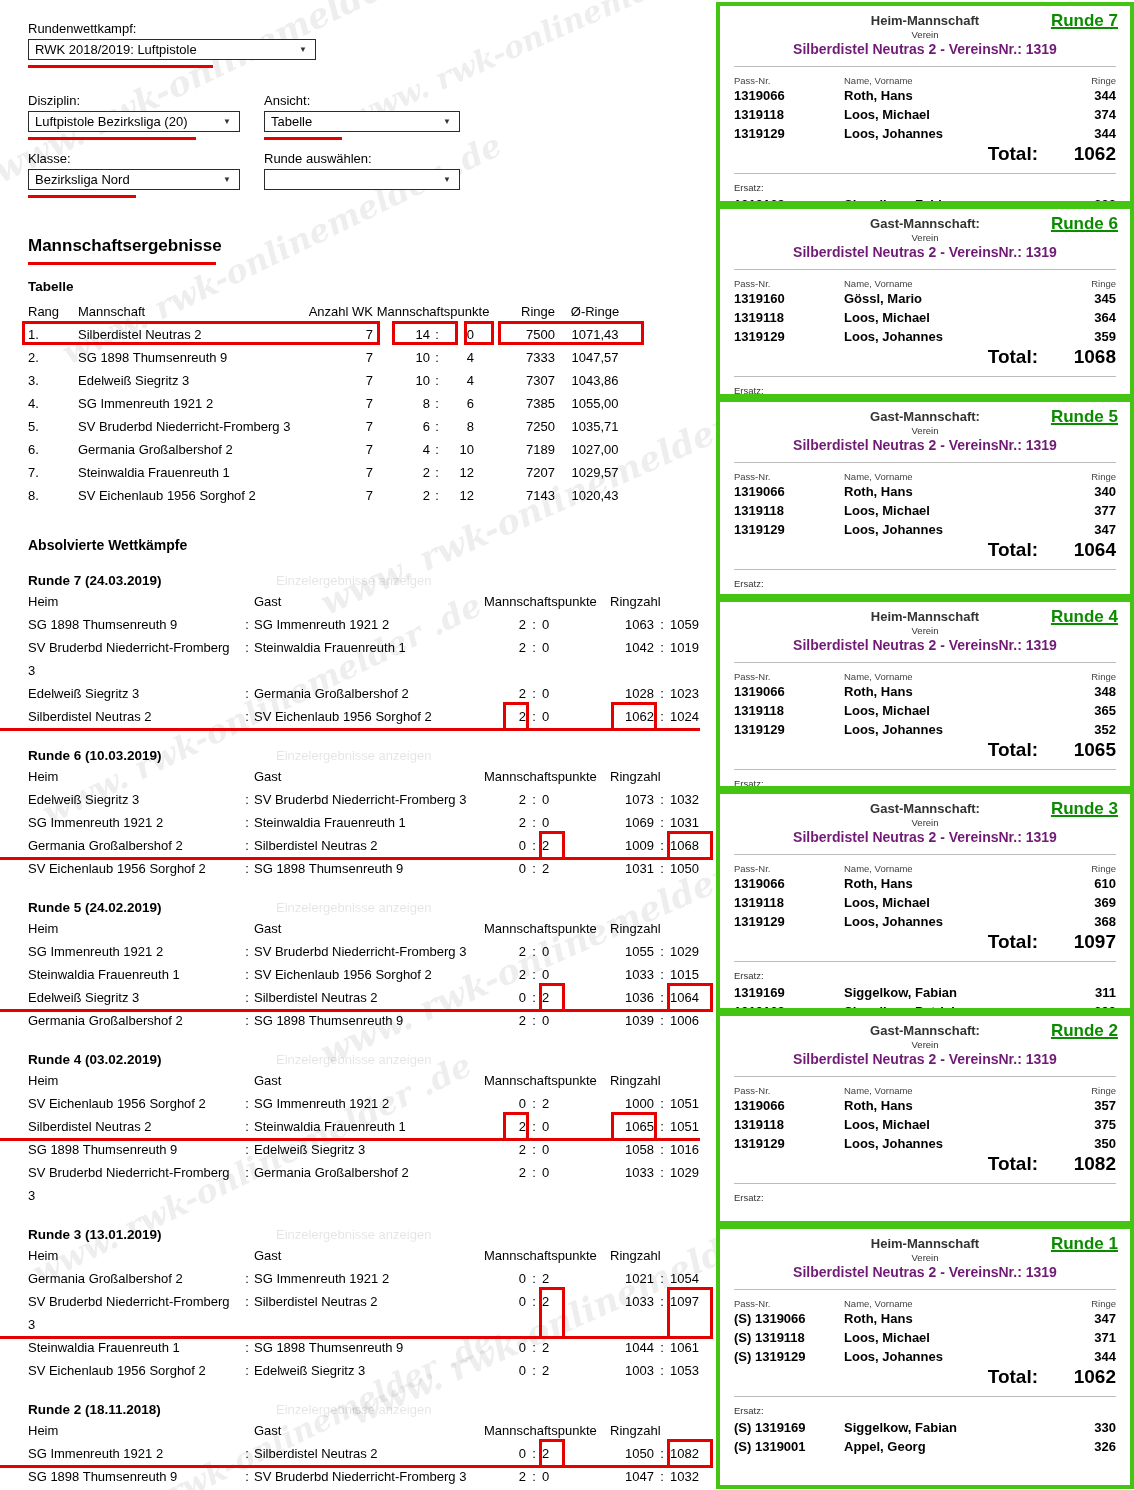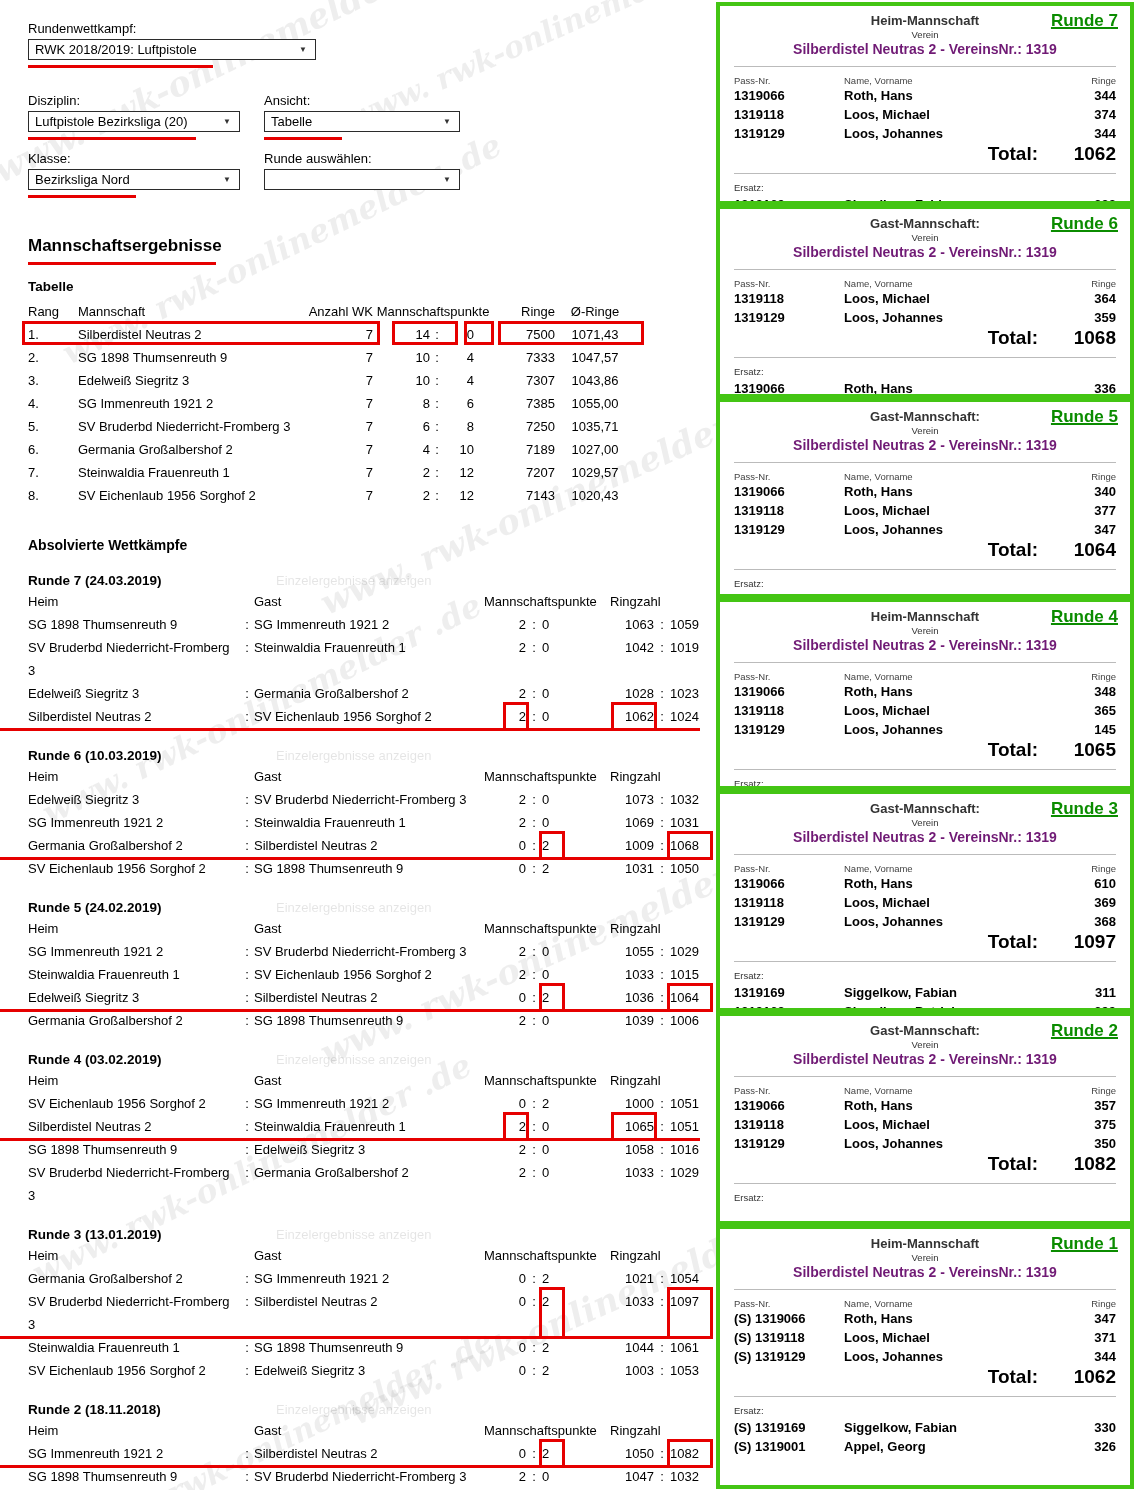--- a/index.html
+++ b/index.html
@@ -855,20 +855,25 @@
     <div class="p-kind">Gast-Mannschaft:</div>
     <div class="p-verein">Verein</div>
     <div class="p-team">Silberdistel Neutras 2  -  VereinsNr.: 1319</div>
     <hr class="p-hr">
     <div class="p-cols">
       <span class="c-pass">Pass-Nr.</span>
       <span class="c-name">Name, Vorname</span>
       <span class="r c-ring">Ringe</span>
     </div>
     <div class="p-body">
+  <div class="p-row">
+    <span class="pass">1319160</span>
+            <span class="name">Gössl, Mario</span>
+            <span class="ring">345</span>
+  </div>
 
   <div class="p-row">
     <span class="pass">1319118</span>
             <span class="name">Loos, Michael</span>
             <span class="ring">364</span>
   </div>
 
   <div class="p-row">
     <span class="pass">1319129</span>
             <span class="name">Loos, Johannes</span>
@@ -957,21 +962,21 @@
 
   <div class="p-row">
     <span class="pass">1319118</span>
             <span class="name">Loos, Michael</span>
             <span class="ring">365</span>
   </div>
 
   <div class="p-row">
     <span class="pass">1319129</span>
             <span class="name">Loos, Johannes</span>
-            <span class="ring">145</span>
+            <span class="ring">352</span>
   </div>
 </div>
     <div class="p-total">
       <span></span>
           <span class="lbl">Total:</span>
           <span class="val">1065</span>
     </div>
     <hr class="p-hr">
     <div class="p-ersatz">Ersatz:</div>
 

